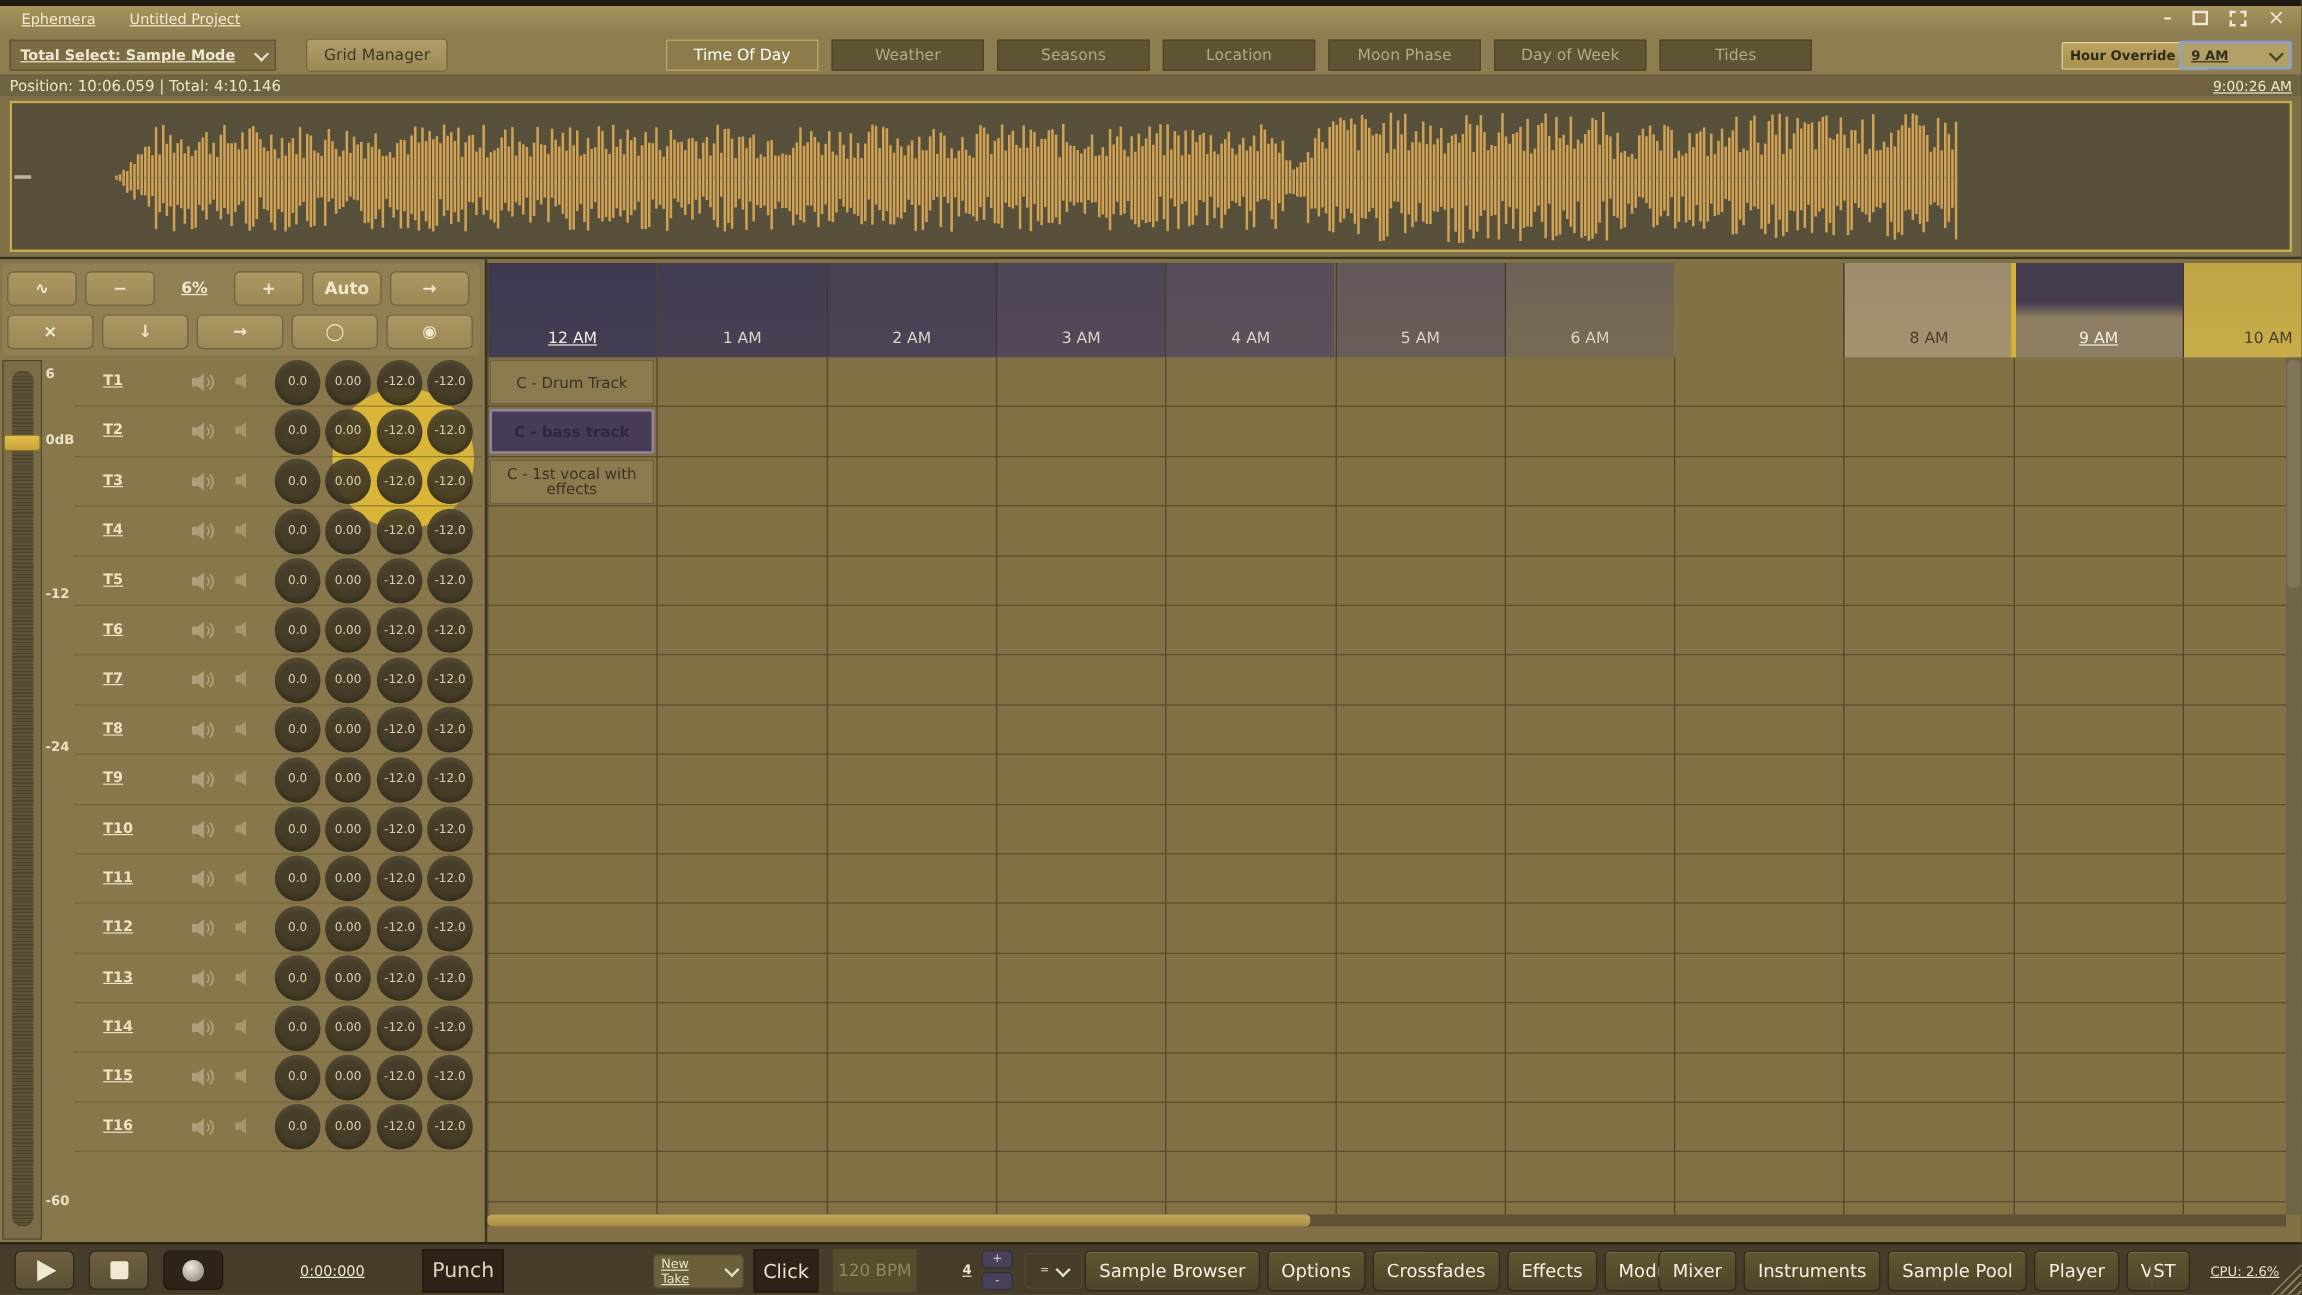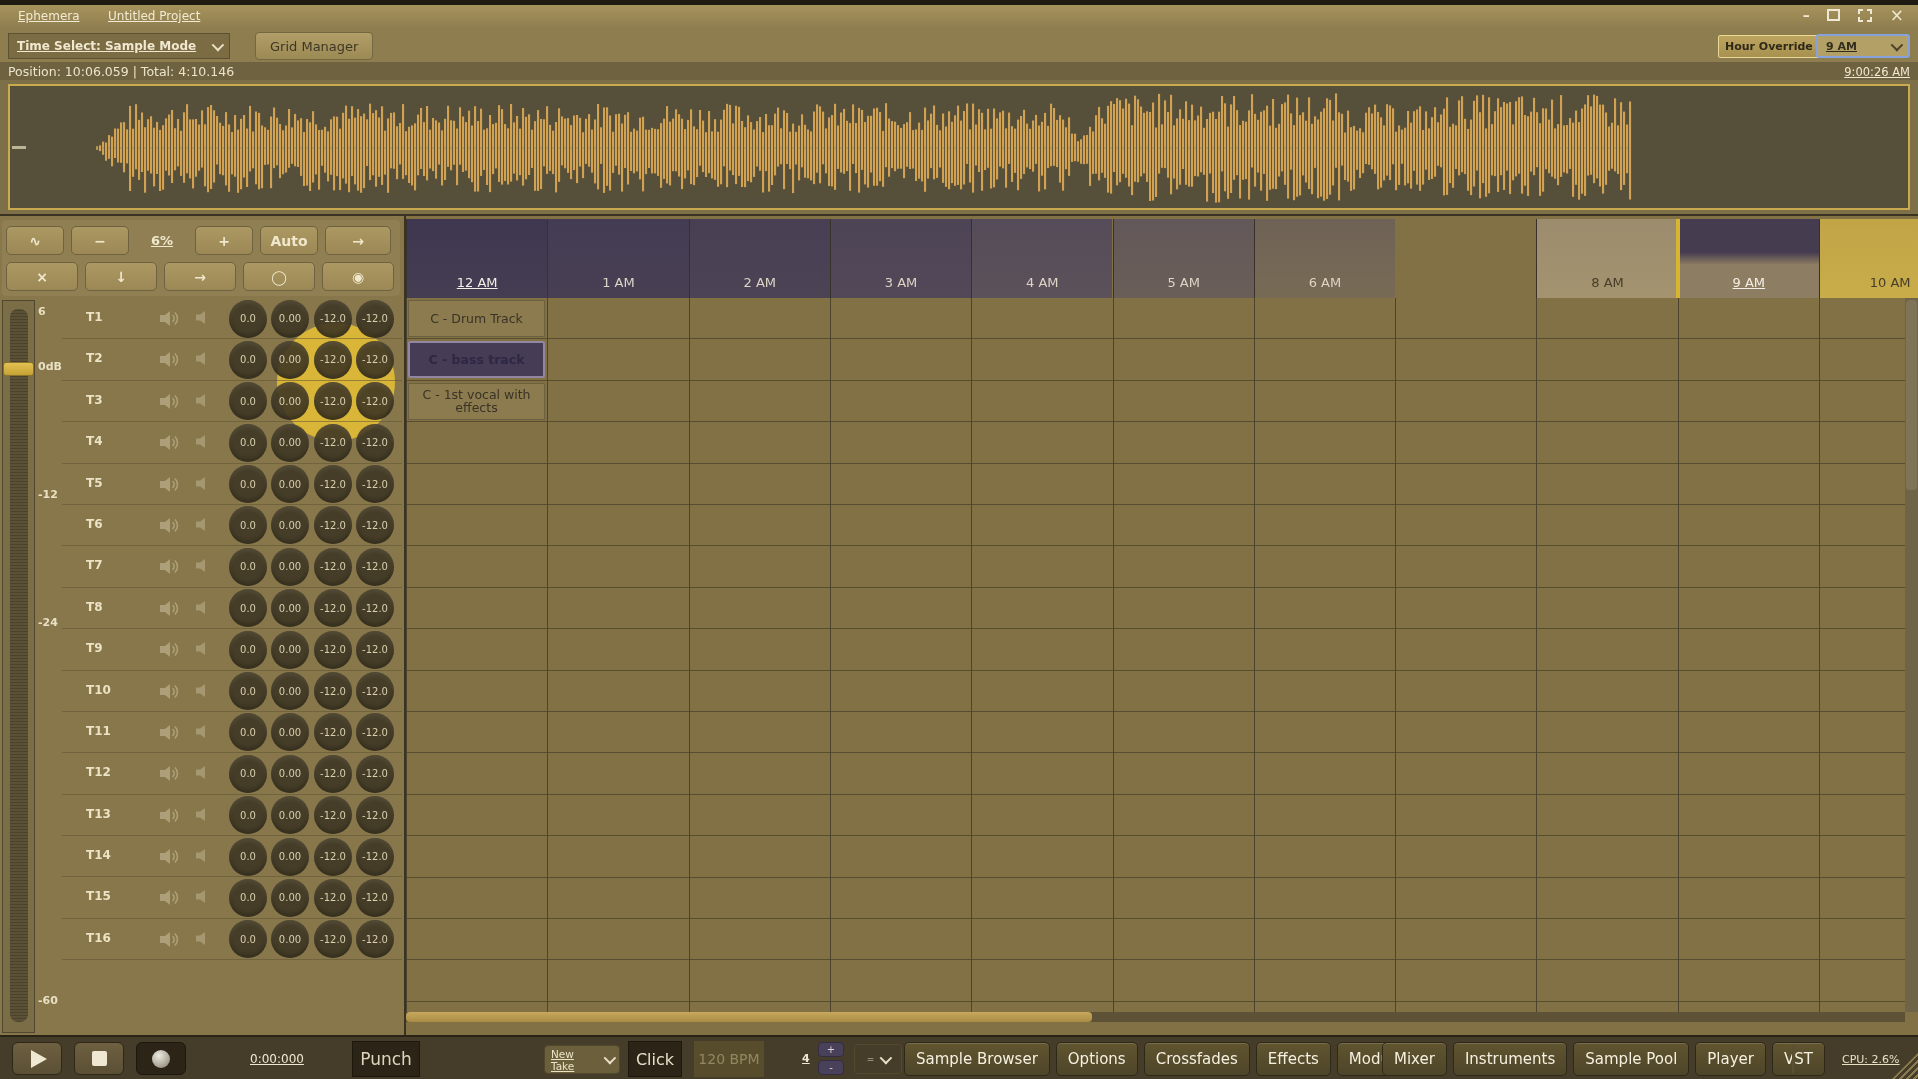--- a/index.html
+++ b/index.html
@@ -78,21 +78,21 @@
   .meter-channel { position:absolute; left:7px; top:8px; width:18px; bottom:10px; background:#5b5136; border-radius:8px;
     background-image:repeating-linear-gradient(0deg, rgba(0,0,0,.18) 0 1px, transparent 1px 3px); }
   .fader-handle { position:absolute; left:1px; top:62px; width:31px; height:14px; border-radius:3px;
     background:linear-gradient(#e4c052,#c6a236); border:1px solid #8a742c; cursor:grab; }
   .meter-tick { position:absolute; left:36px; width:26px; font-size:11px; font-weight:bold; color:#eae1c4; }
 
   
   .track-list { position:absolute; left:62px; top:82px; width:340px; }
   .track-row { position:relative; height:41.4px; border-bottom:1px solid rgba(95,84,52,.55); }
   .track-name { position:absolute; left:24px; top:12px; font-size:12px; font-weight:bold; color:#ece2c4;
-    cursor:pointer; }
+    text-decoration:underline; cursor:pointer; }
   .spk { position:absolute; top:12px; cursor:pointer; }
   .spk-loud { left:98px; }
   .spk-soft { left:134px; }
   .knob { position:absolute; top:1.5px; width:38px; height:38px; border-radius:50%;
     background:rgba(62,54,35,.9); box-shadow:inset 0 3px 4px rgba(255,255,255,.08), inset 0 -3px 4px rgba(0,0,0,.25);
     display:flex; align-items:center; justify-content:center; cursor:pointer; }
   .knob span { font-size:10px; color:#d9cfae; }
   .halo { position:absolute; left:277px; top:107px; width:118px; height:118px; border-radius:50%;
     background:#d9b637; z-index:1; }
   .track-list { z-index:2; }
@@ -177,24 +177,33 @@
           <i></i>
           <i></i>
           <i></i>
         </span>
       <span class="wc wc-close">×</span>
     </div>
   </div>
 
   <div class="menubar">
     <div class="gridselect">
-      <span>Time Select: Sample Mode</span>
+      <span>Total Select: Sample Mode</span>
       <i class="chev"></i>
     </div>
     <div class="gridmanager">Grid Manager</div>
+    <div class="tabs" id="tabs">
+        <div class="tab active">Time Of Day</div>
+        <div class="tab">Weather</div>
+        <div class="tab">Seasons</div>
+        <div class="tab">Location</div>
+        <div class="tab">Moon Phase</div>
+        <div class="tab">Day of Week</div>
+        <div class="tab">Tides</div>
+      </div>
     <div class="hour-override">Hour Override ON</div>
     <div class="hour-select">
       <span>9 AM</span>
       <i class="chev"></i>
     </div>
   </div>
 
   <div class="statusbar">
     <span class="pos-text">Position: 10:06.059 | Total: 4:10.146</span>
     <span class="clock">9:00:26 AM</span>

